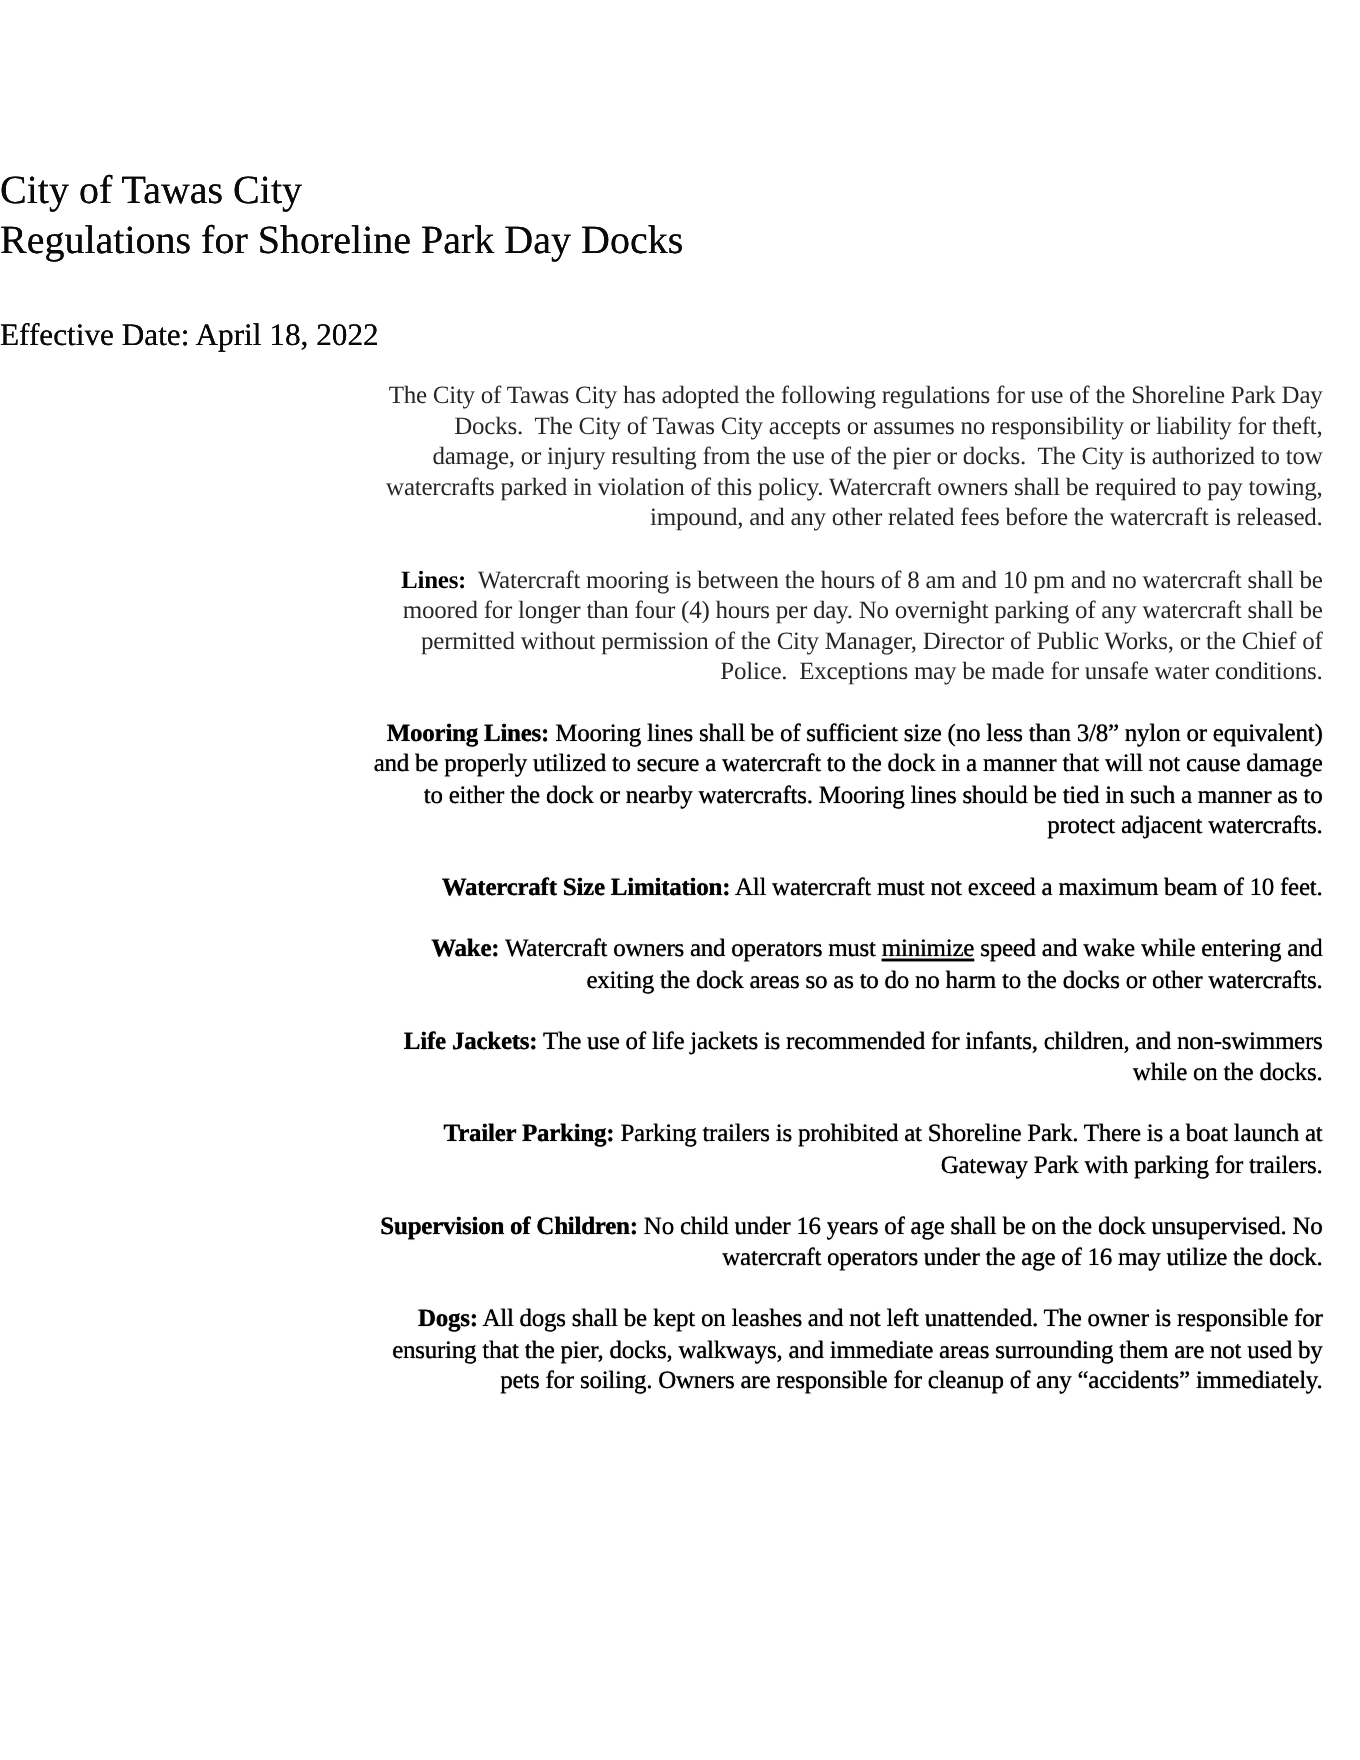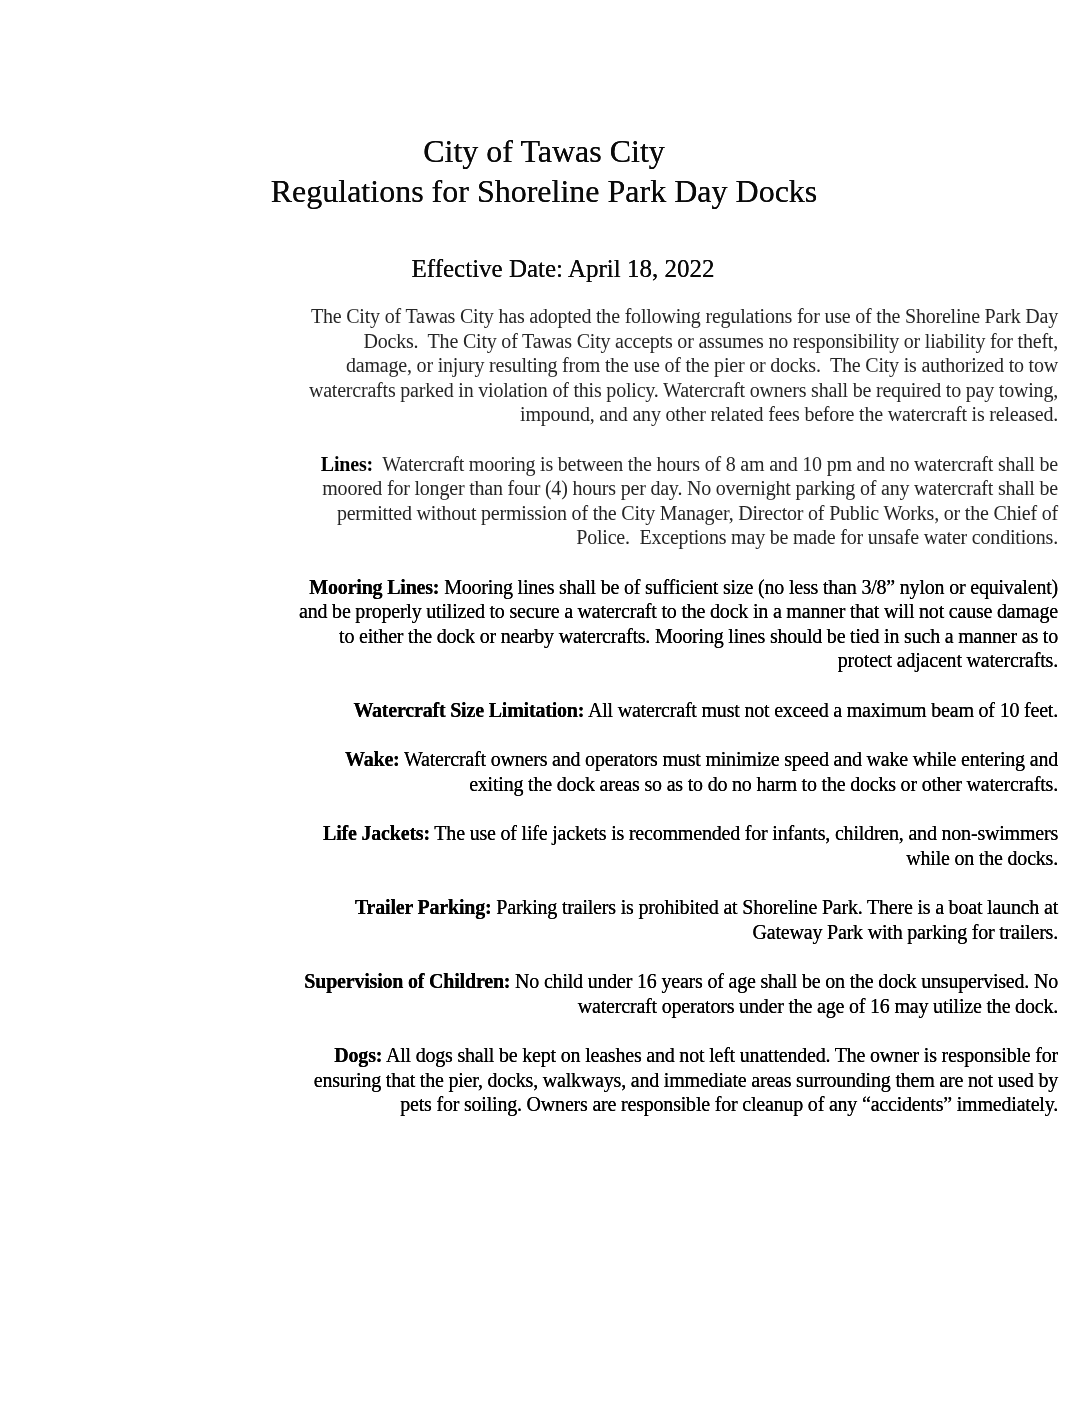--- a/index.html
+++ b/index.html
@@ -9,37 +9,36 @@
     height: 1408px;
     margin: 0 auto;
     background: #ffffff;
     font-family: "Liberation Serif", "DejaVu Serif", serif;
     color: #000;
     overflow: hidden;
     box-sizing: border-box;
   }
   header.doc-header {
     padding-top: 131px;
-    text-align: center;
+    text-align: left;
   }
   .title-line {
     font-size: 32px;
     line-height: 40px;
     font-weight: 400;
     color: #0a0a0a;
     text-shadow: 0 0 0.4px #000;
   }
   .effective-date {
     margin-top: 42px;
     font-size: 25px;
     line-height: 31px;
     font-weight: 400;
     color: #0a0a0a;
     text-shadow: 0 0 0.5px #000;
-    margin-left: 38px;
   }
   main.doc-body {
     padding: 20px 30px 0 128px;
     font-size: 20px;
     line-height: 24.5px;
     letter-spacing: -0.2px;
     text-align: right;
   }
   p.para {
     margin: 0 0 25px 0;
@@ -47,21 +46,21 @@
     color: #262626;
   }
   p.para b.label {
     font-weight: 700;
     color: #000;
   }
   p.para.heavy {
     color: #000;
     text-shadow: 0 0 0.65px #000;
   }
-  .u { text-underline-offset: 2px; }
+  .u { text-decoration: underline; text-underline-offset: 2px; }
 </style>
 </head>
 <body>
 
 <div class="page">
   <header class="doc-header">
     <div class="title-line">City of Tawas City</div>
     <div class="title-line">Regulations for Shoreline Park Day Docks</div>
     <div class="effective-date">Effective Date: April 18, 2022</div>
   </header>

